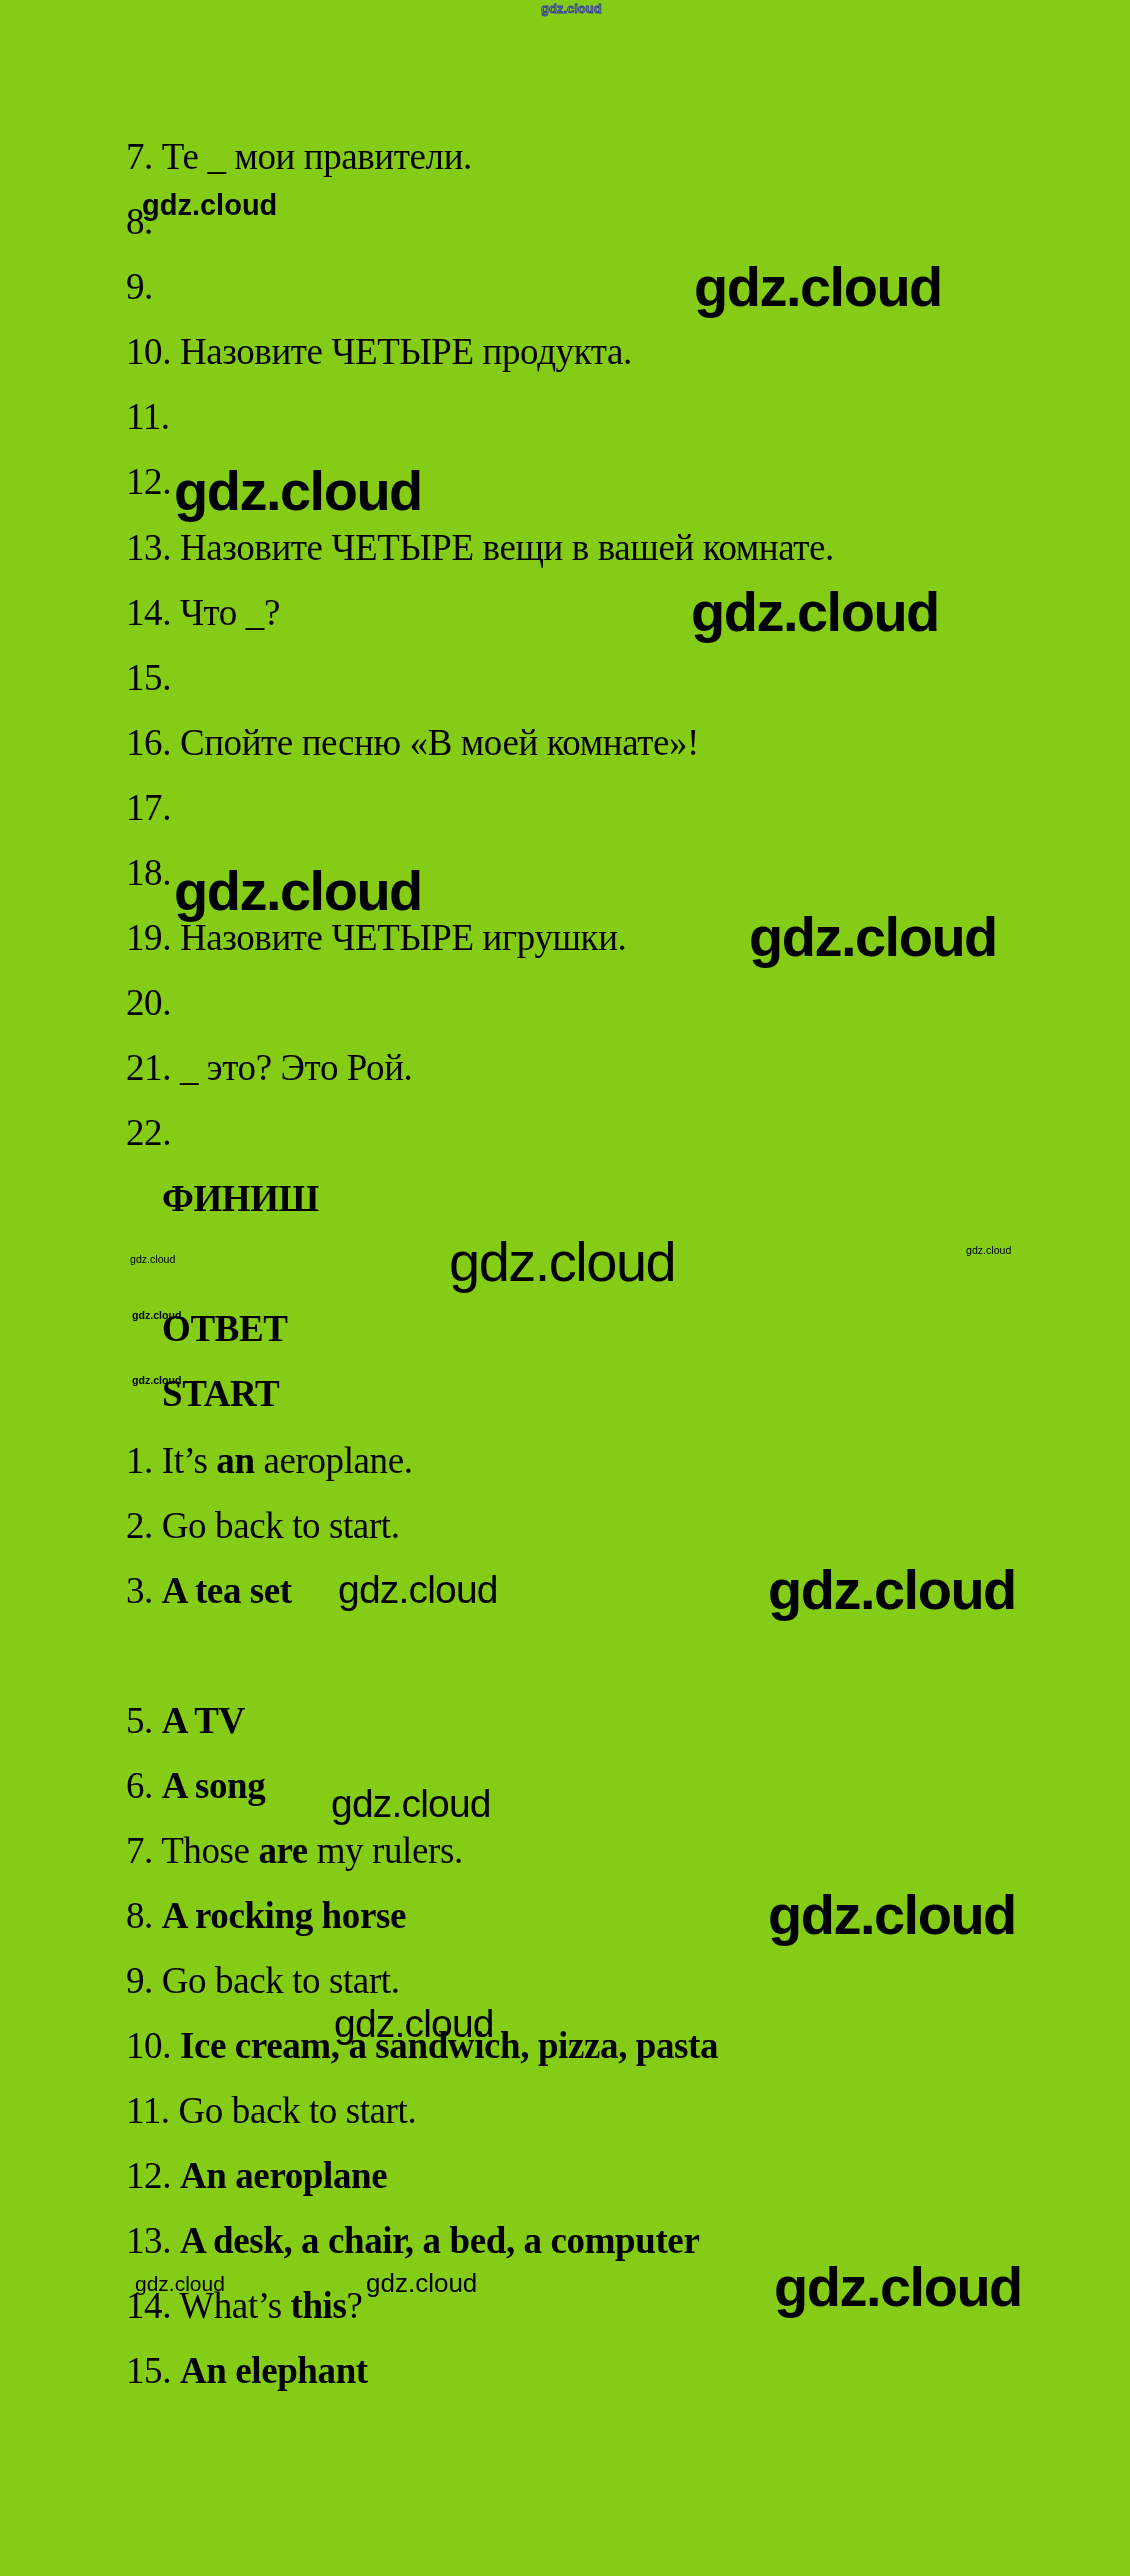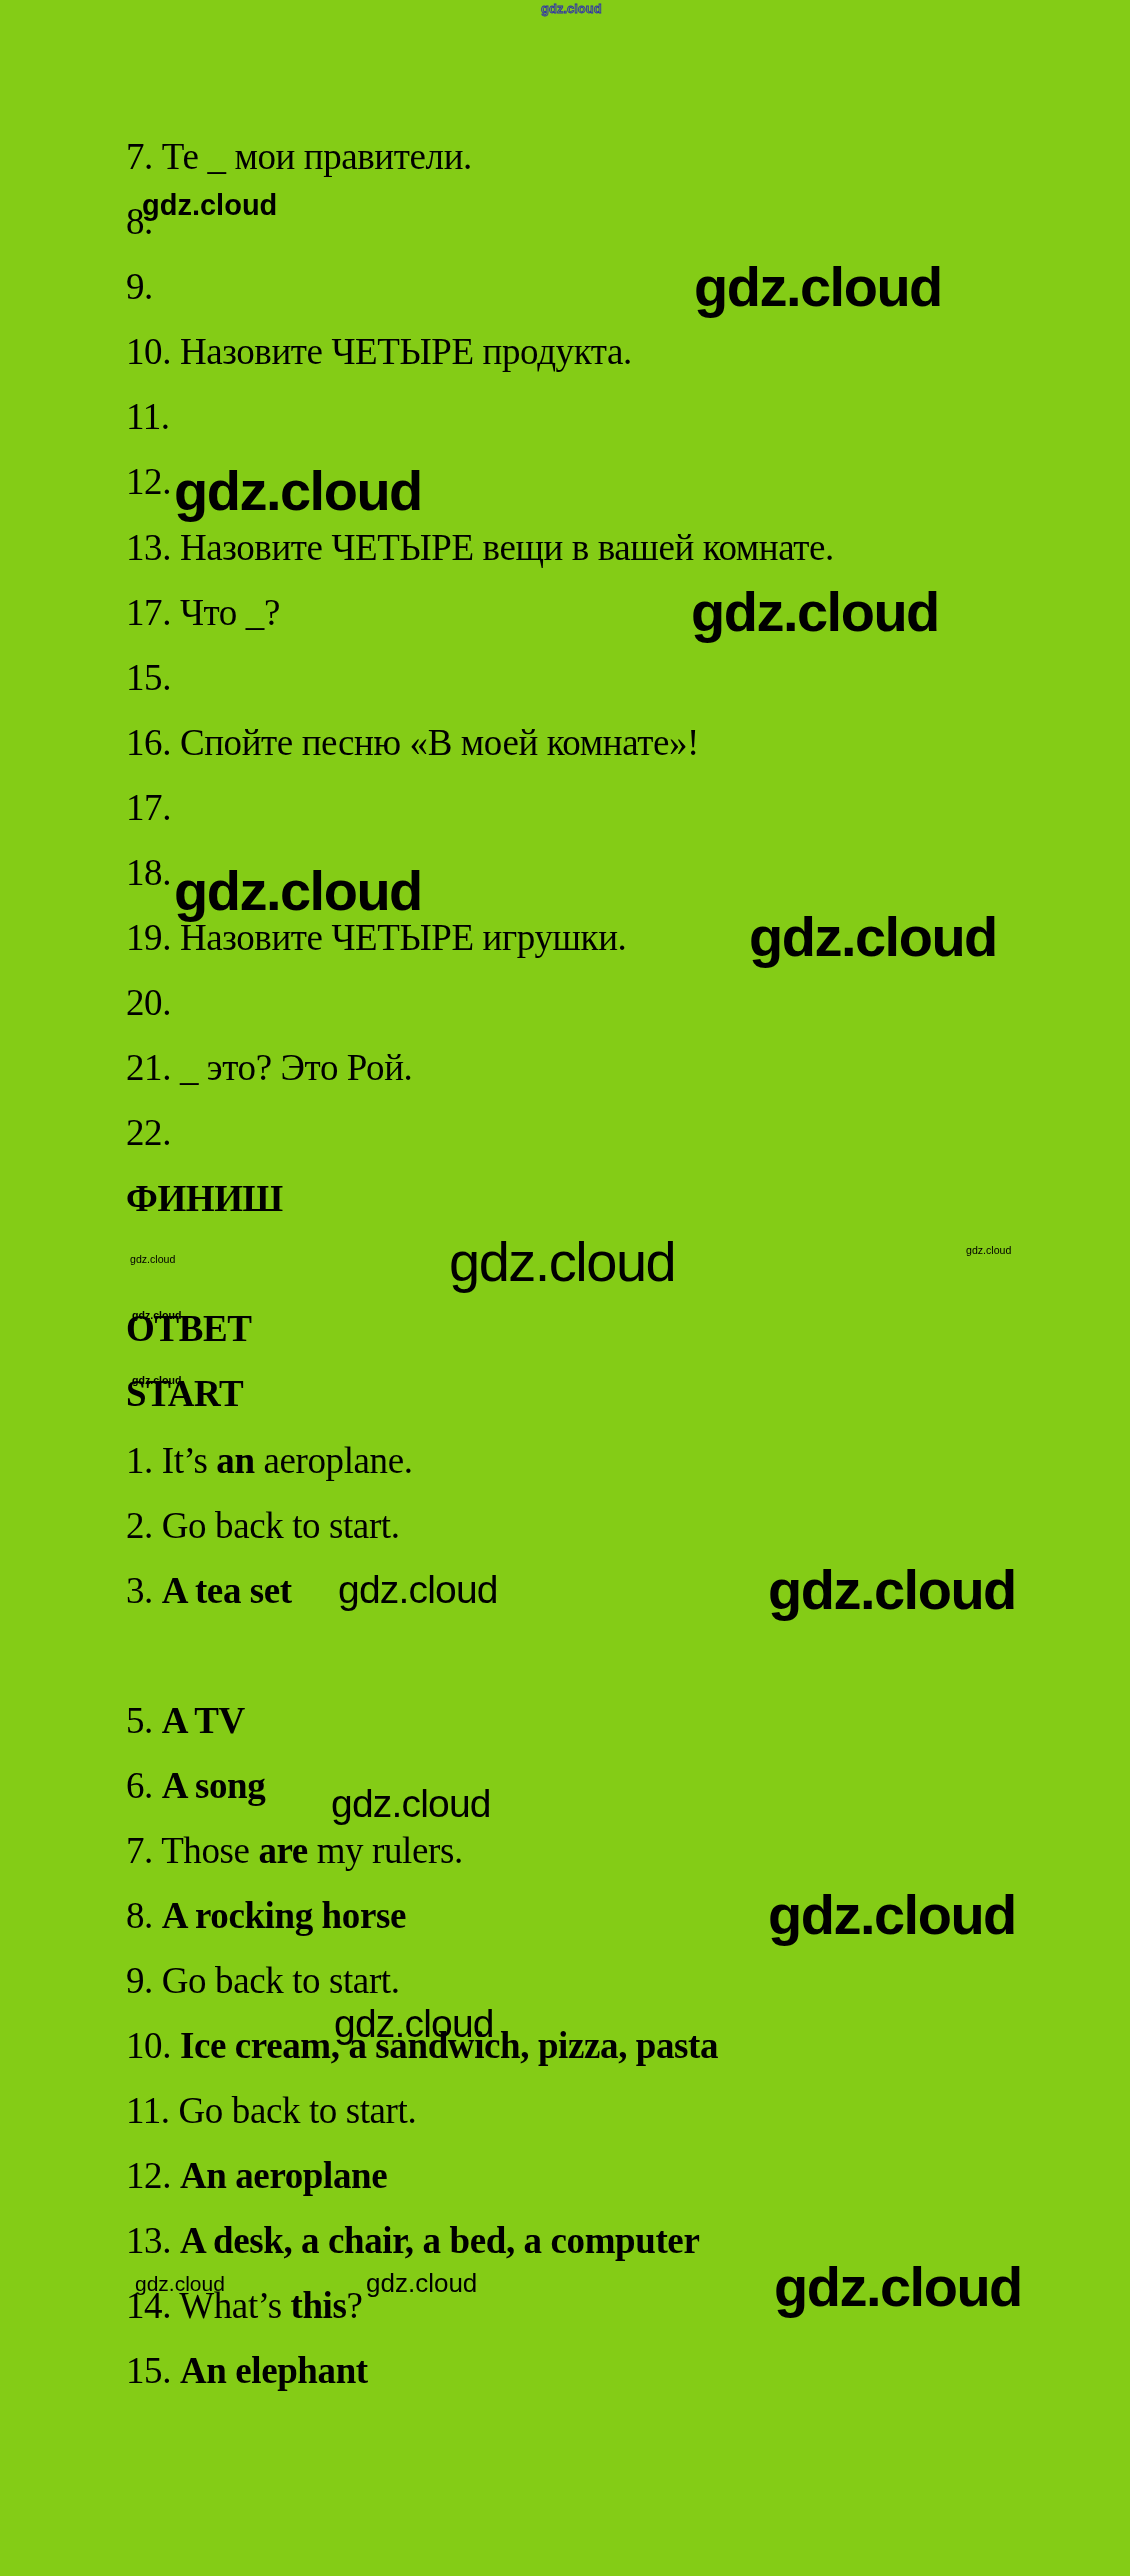--- a/index.html
+++ b/index.html
@@ -15,21 +15,21 @@
     position:absolute;
     left:126px;
     font-family:"Liberation Serif","DejaVu Serif",serif;
     font-size:37px;
     line-height:1;
     letter-spacing:-0.4px;
     white-space:nowrap;
     color:#000;
   }
   .line b{font-weight:bold;}
-  .heading{font-weight:bold;}
+  .heading{font-weight:bold;margin-left:36px;}
   .wm{
     position:absolute;
     font-family:"Liberation Sans","DejaVu Sans",sans-serif;
     line-height:1;
     white-space:nowrap;
     color:#000;
   }
   .wm-big{font-size:56px;font-weight:600;letter-spacing:-1.5px;}
   .wm-big-light{font-size:56px;font-weight:400;letter-spacing:-1.5px;}
   .wm-med{font-size:39px;font-weight:400;letter-spacing:-0.8px;}
@@ -70,21 +70,21 @@
   <span class="wm wm-34" style="left:366px;top:2270px;">gdz.cloud</span>
   <span class="wm wm-big" style="left:774px;top:2259px;">gdz.cloud</span>
 
   <div class="line" style="top:138px"><span>7. Те _ мои правители.</span><b></b><span></span></div>
   <div class="line" style="top:203px"><span>8.</span></div>
   <div class="line" style="top:268px"><span>9.</span></div>
   <div class="line" style="top:333px"><span>10. Назовите ЧЕТЫРЕ продукта.</span></div>
   <div class="line" style="top:398px"><span>11.</span></div>
   <div class="line" style="top:463px"><span>12.</span></div>
   <div class="line" style="top:529px"><span>13. Назовите ЧЕТЫРЕ вещи в вашей комнате.</span></div>
-  <div class="line" style="top:594px"><span>17. Что _?</span></div>
+  <div class="line" style="top:594px"><span>14. Что _?</span></div>
   <div class="line" style="top:659px"><span>15.</span></div>
   <div class="line" style="top:724px"><span>16. Спойте песню «В моей комнате»!</span></div>
   <div class="line" style="top:789px"><span>17.</span></div>
   <div class="line" style="top:854px"><span>18.</span></div>
   <div class="line" style="top:919px"><span>19. Назовите ЧЕТЫРЕ игрушки.</span></div>
   <div class="line" style="top:984px"><span>20.</span></div>
   <div class="line" style="top:1049px"><span>21. _ это? Это Рой.</span></div>
   <div class="line" style="top:1114px"><span>22.</span></div>
 
   <div class="line heading" style="top:1180px"><span>ФИНИШ</span></div>

